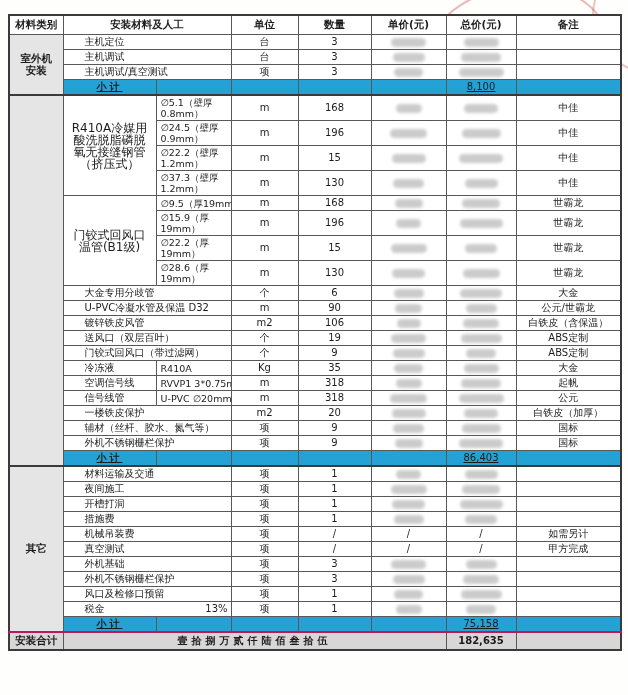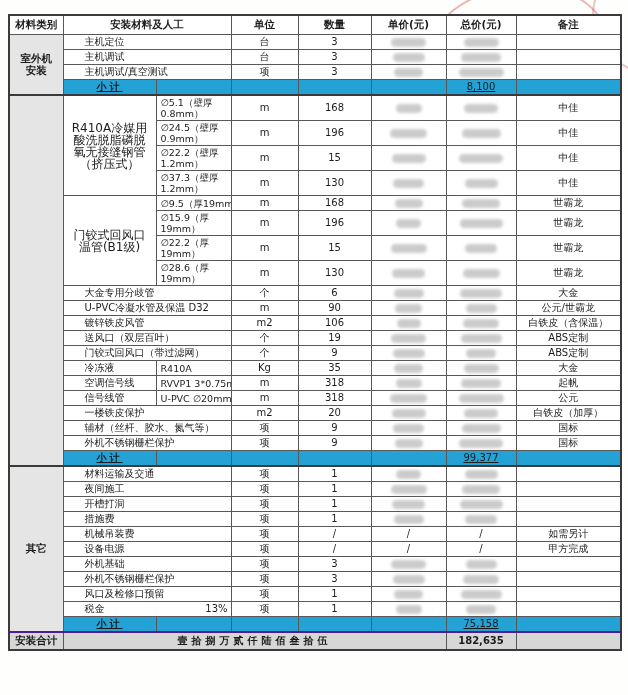--- a/index.html
+++ b/index.html
@@ -22,21 +22,21 @@
   .cat{font-weight:bold;white-space:pre-line;font-size:10.5px;background:#e5e5e5;}
   .name-cell{text-align:left;padding-left:21px;}
   .group-cell{white-space:pre-line;font-size:12px;line-height:12px;}
   .size-cell,.spec-cell{text-align:left;font-size:9.5px;line-height:11px;white-space:pre-line;padding-left:4px;}
   .clip{white-space:nowrap;}
   .split{display:flex;justify-content:space-between;align-items:center;}
   tr.section-start td{border-top:2px solid #3a3a3a;}
   tr.subtotal td{background:var(--blue);text-decoration:underline;}
   .sub-label{font-weight:bold;letter-spacing:3px;}
   .sub-amount{font-weight:normal;}
-  tr.grand td{background:var(--gray);font-weight:bold;border-top:2px solid #4c1d95;height:14px;}
+  tr.grand td{background:var(--gray);font-weight:bold;border-top:2px solid #be185d;height:14px;}
   .amount-cn{letter-spacing:4px;}
   .blob{
     height:9px;background:#c3c3c3;border-radius:5px;
     filter:blur(1.4px);opacity:.85;margin:1px auto;
   }
   .stamp{position:absolute;border-radius:50%;pointer-events:none;}
   .stamp1{left:426px;top:-14px;width:178px;height:120px;border:2.5px solid rgba(196,62,52,.36);transform:rotate(-9deg);}
   .stamp2{left:592px;top:-46px;width:130px;height:118px;border:2.5px solid rgba(196,62,52,.30);}
 </style>
 </head>
@@ -359,21 +359,21 @@
             <div class="blob" style="width: 44px;"></div>
           </td>
           <td>国标</td>
         </tr>
         <tr class="subtotal">
           <td class="sub-label">小计</td>
           <td></td>
           <td></td>
           <td></td>
           <td></td>
-          <td class="sub-amount">99,377</td>
+          <td class="sub-amount">86,403</td>
           <td></td>
         </tr>
         <tr class="section-start">
           <td class="cat" rowspan="11">其它</td>
           <td class="name-cell" colspan="2">材料运输及交通</td>
           <td>项</td>
           <td>1</td>
           <td>
             <div class="blob" style="width: 25px;"></div>
           </td>
@@ -420,21 +420,21 @@
         </tr>
         <tr>
           <td class="name-cell" colspan="2">机械吊装费</td>
           <td>项</td>
           <td>/</td>
           <td>/</td>
           <td>/</td>
           <td>如需另计</td>
         </tr>
         <tr>
-          <td class="name-cell" colspan="2">设备电源</td>
+          <td class="name-cell" colspan="2">真空测试</td>
           <td>项</td>
           <td>/</td>
           <td>/</td>
           <td>/</td>
           <td>甲方完成</td>
         </tr>
         <tr>
           <td class="name-cell" colspan="2">外机基础</td>
           <td>项</td>
           <td>3</td>

